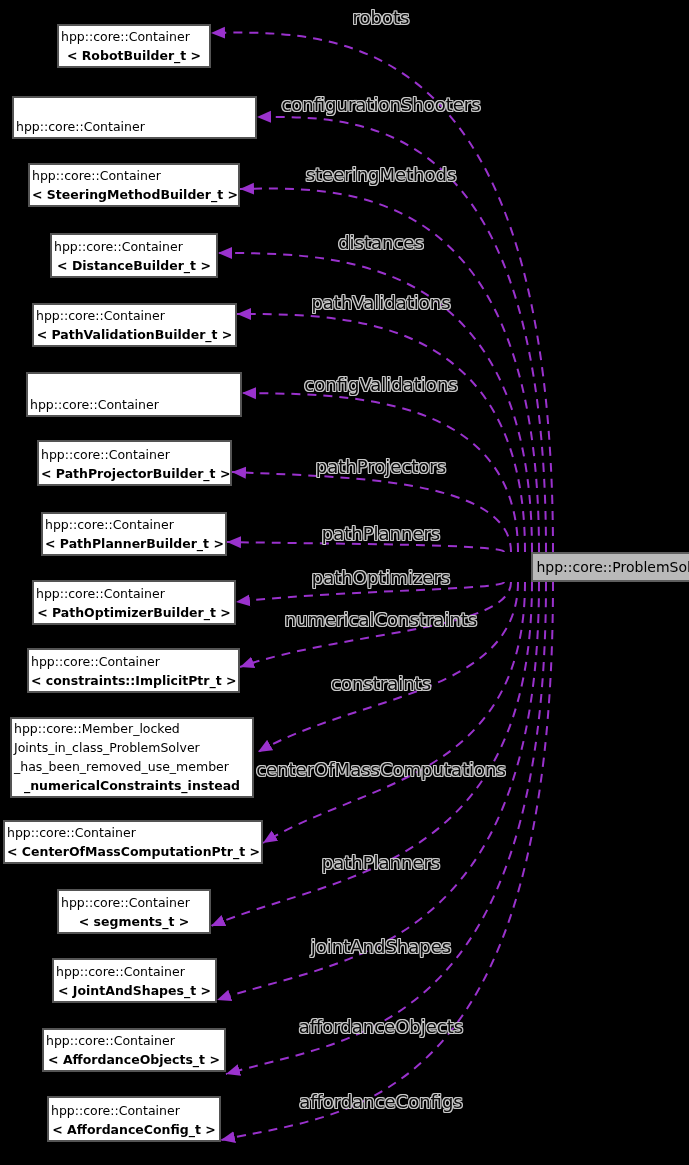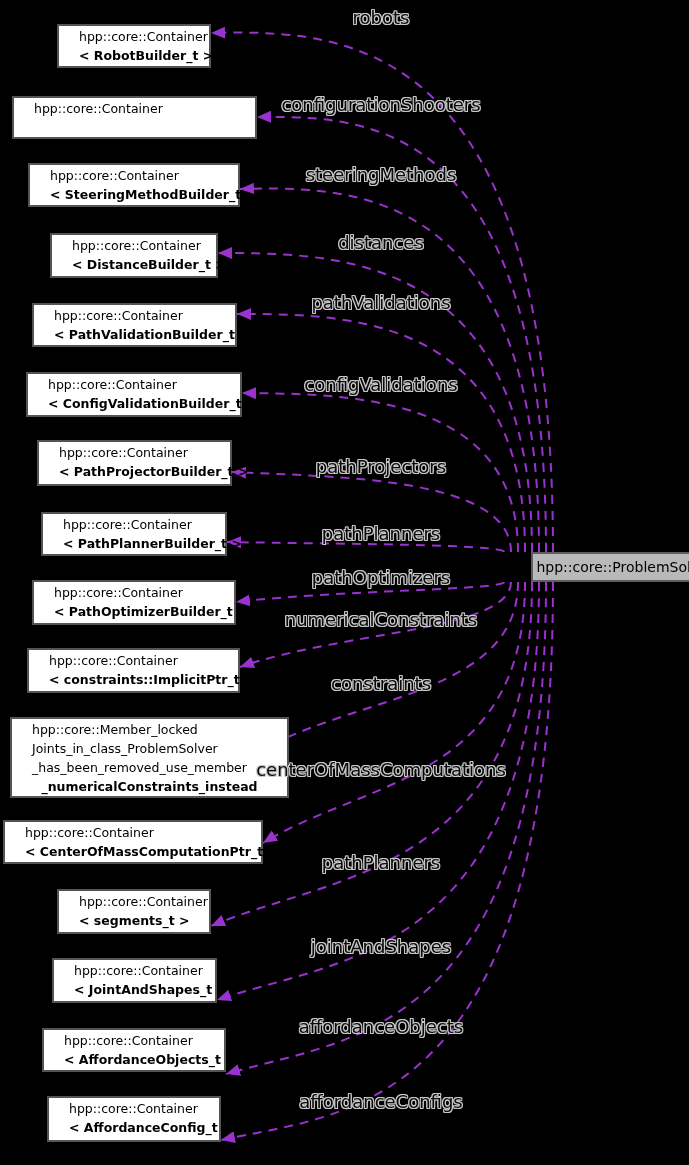--- a/index.html
+++ b/index.html
@@ -23,22 +23,22 @@
   #diagram{position:absolute;inset:0;}
   #edge-layer{position:absolute;left:0;top:0;}
   .node{
     position:absolute;
     background:var(--node-fill);
     border:2px solid var(--node-border);
     box-sizing:border-box;
     color:var(--text);
     font-size:12.5px;
     line-height:19px;
-    padding:1px 20px;
-    display:flex;flex-direction:column;justify-content:flex-start;
+    padding:1px 2px;
+    display:flex;flex-direction:column;justify-content:flex-end;
     z-index:2;
   }
   .node .line{display:block;white-space:nowrap;}
   .node .line.left{text-align:left;}
   .node .line.center{text-align:center;font-weight:bold;}
   .main-node{
     position:absolute;
     background:var(--main-fill);
     border:2px solid var(--main-border);
     box-sizing:border-box;
@@ -108,39 +108,38 @@
   <div class="node" style="left:50px;top:233px;width:168px;height:45px">
     <span class="line left">hpp::core::Container</span>
     <span class="line center">&lt; DistanceBuilder_t &gt;</span>
   </div>
   <div class="node" style="left:32px;top:303px;width:205px;height:44px">
     <span class="line left">hpp::core::Container</span>
     <span class="line center">&lt; PathValidationBuilder_t &gt;</span>
   </div>
   <div class="node" style="left:26px;top:372px;width:216px;height:45px">
     <span class="line left">hpp::core::Container</span>
-    <span class="line center">&lt; ConfigValidationBuilder_t &gt;</span>
   </div>
   <div class="node" style="left:37px;top:440px;width:195px;height:46px">
     <span class="line left">hpp::core::Container</span>
     <span class="line center">&lt; PathProjectorBuilder_t &gt;</span>
   </div>
   <div class="node" style="left:41px;top:512px;width:186px;height:44px">
     <span class="line left">hpp::core::Container</span>
     <span class="line center">&lt; PathPlannerBuilder_t &gt;</span>
   </div>
   <div class="node" style="left:32px;top:580px;width:204px;height:45px">
     <span class="line left">hpp::core::Container</span>
     <span class="line center">&lt; PathOptimizerBuilder_t &gt;</span>
   </div>
   <div class="node" style="left:27px;top:648px;width:213px;height:45px">
     <span class="line left">hpp::core::Container</span>
     <span class="line center">&lt; constraints::ImplicitPtr_t &gt;</span>
   </div>
-  <div class="node" style="left:10px;top:717px;width:279px;height:81px">
+  <div class="node" style="left:10px;top:717px;width:244px;height:81px">
     <span class="line left">hpp::core::Member_locked</span>
     <span class="line left">Joints_in_class_ProblemSolver</span>
     <span class="line left">_has_been_removed_use_member</span>
     <span class="line center">_numericalConstraints_instead</span>
   </div>
   <div class="node" style="left:3px;top:820px;width:260px;height:44px">
     <span class="line left">hpp::core::Container</span>
     <span class="line center">&lt; CenterOfMassComputationPtr_t &gt;</span>
   </div>
   <div class="node" style="left:57px;top:889px;width:154px;height:45px">

